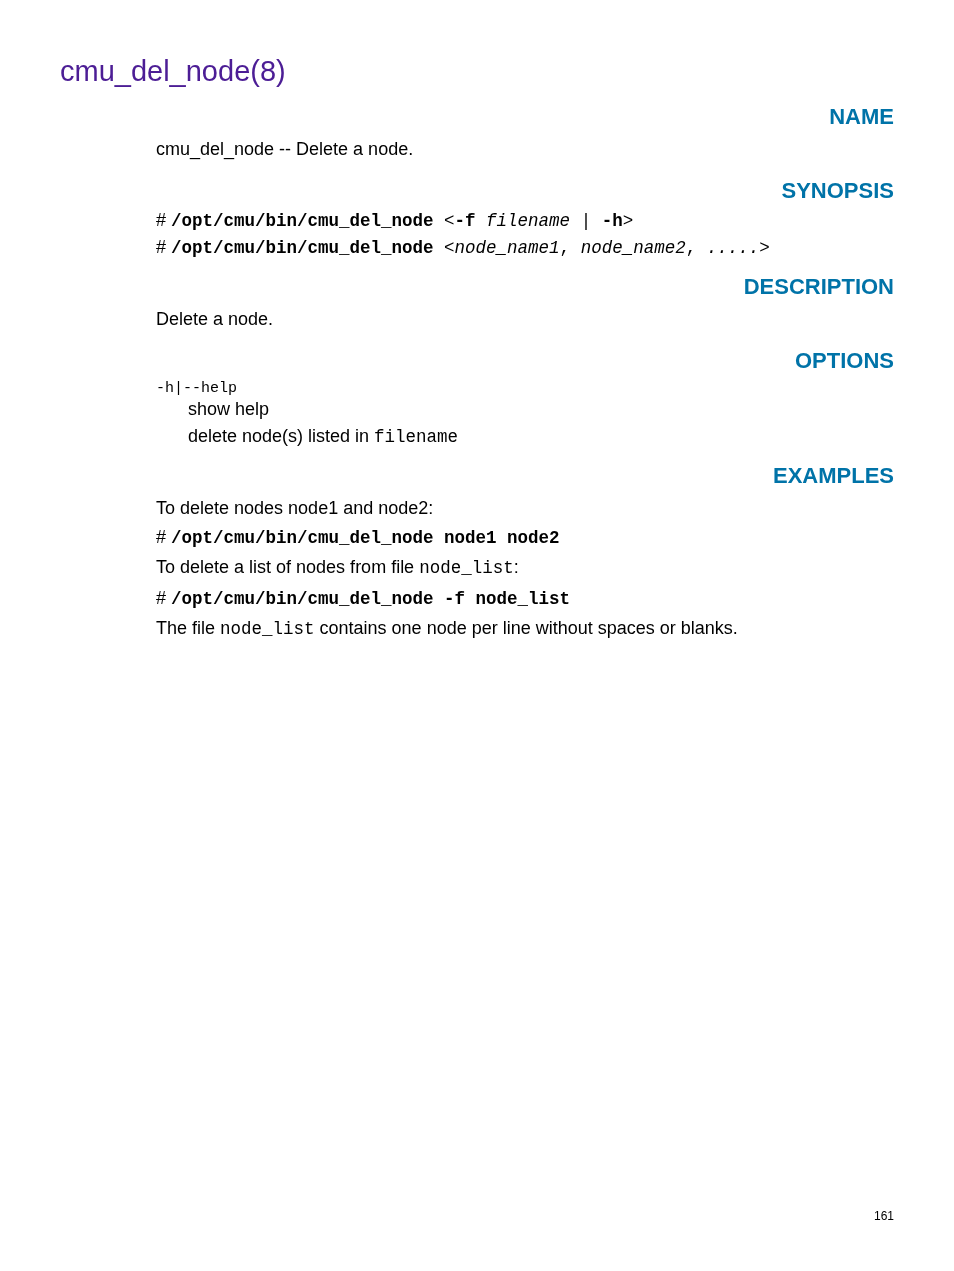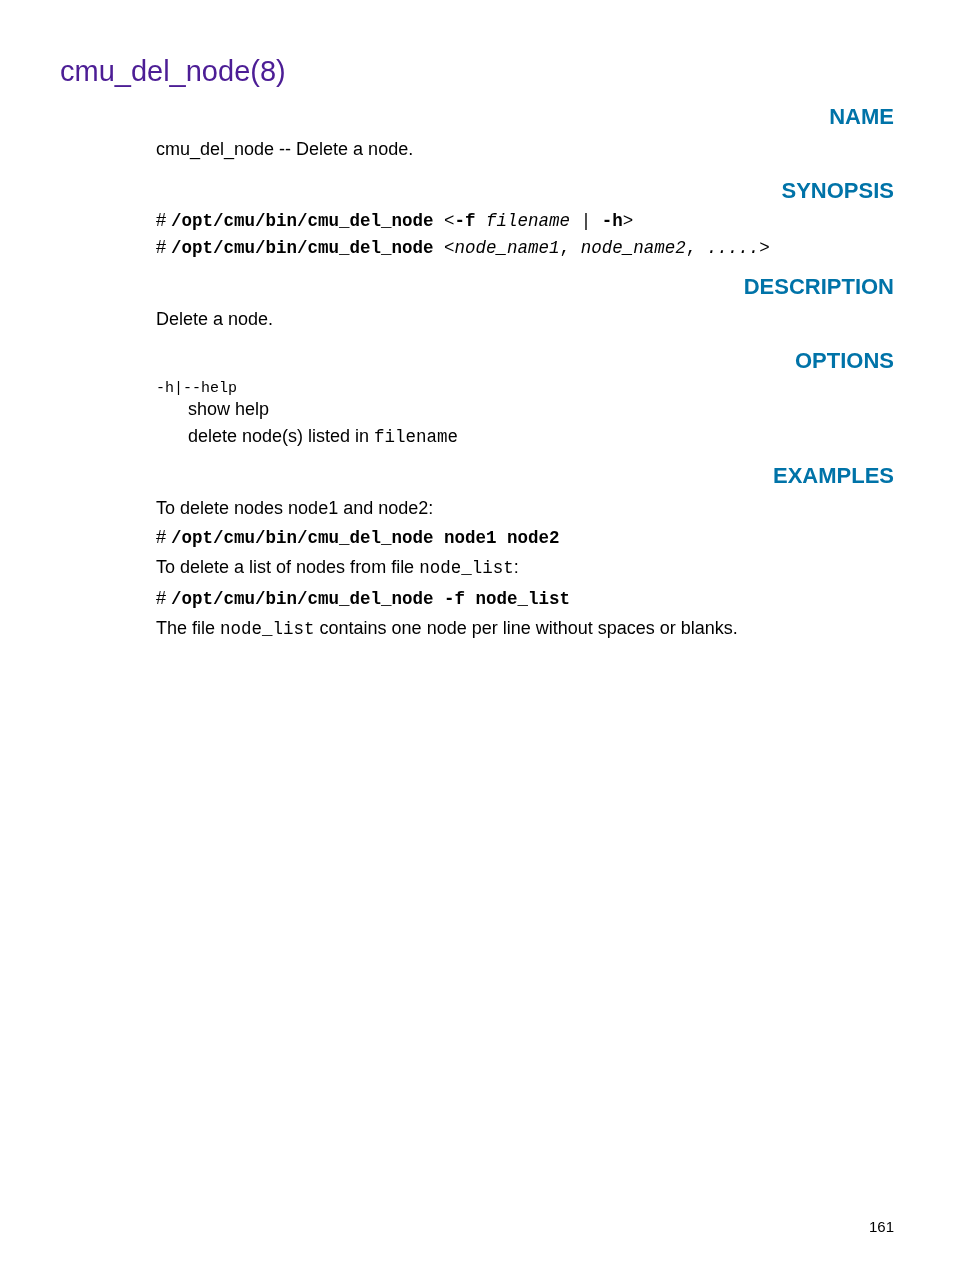--- a/index.html
+++ b/index.html
@@ -59,23 +59,23 @@
     font-family: "Courier New", monospace;
     font-size: 15px;
     margin: 4px 0 0 0;
   }
   .opt-dd {
     margin: 2px 0 6px 32px;
     font-size: 18px;
   }
   .pagenum {
     position: absolute;
-    bottom: 36px;
+    bottom: 48px;
     right: 60px;
-    font-size: 15px;
+    font-size: 12px;
   }
 </style>
 </head>
 <body>
 
 <div class="page">
 
   <div class="title">cmu_del_node(8)</div>
 
   <div class="content">

